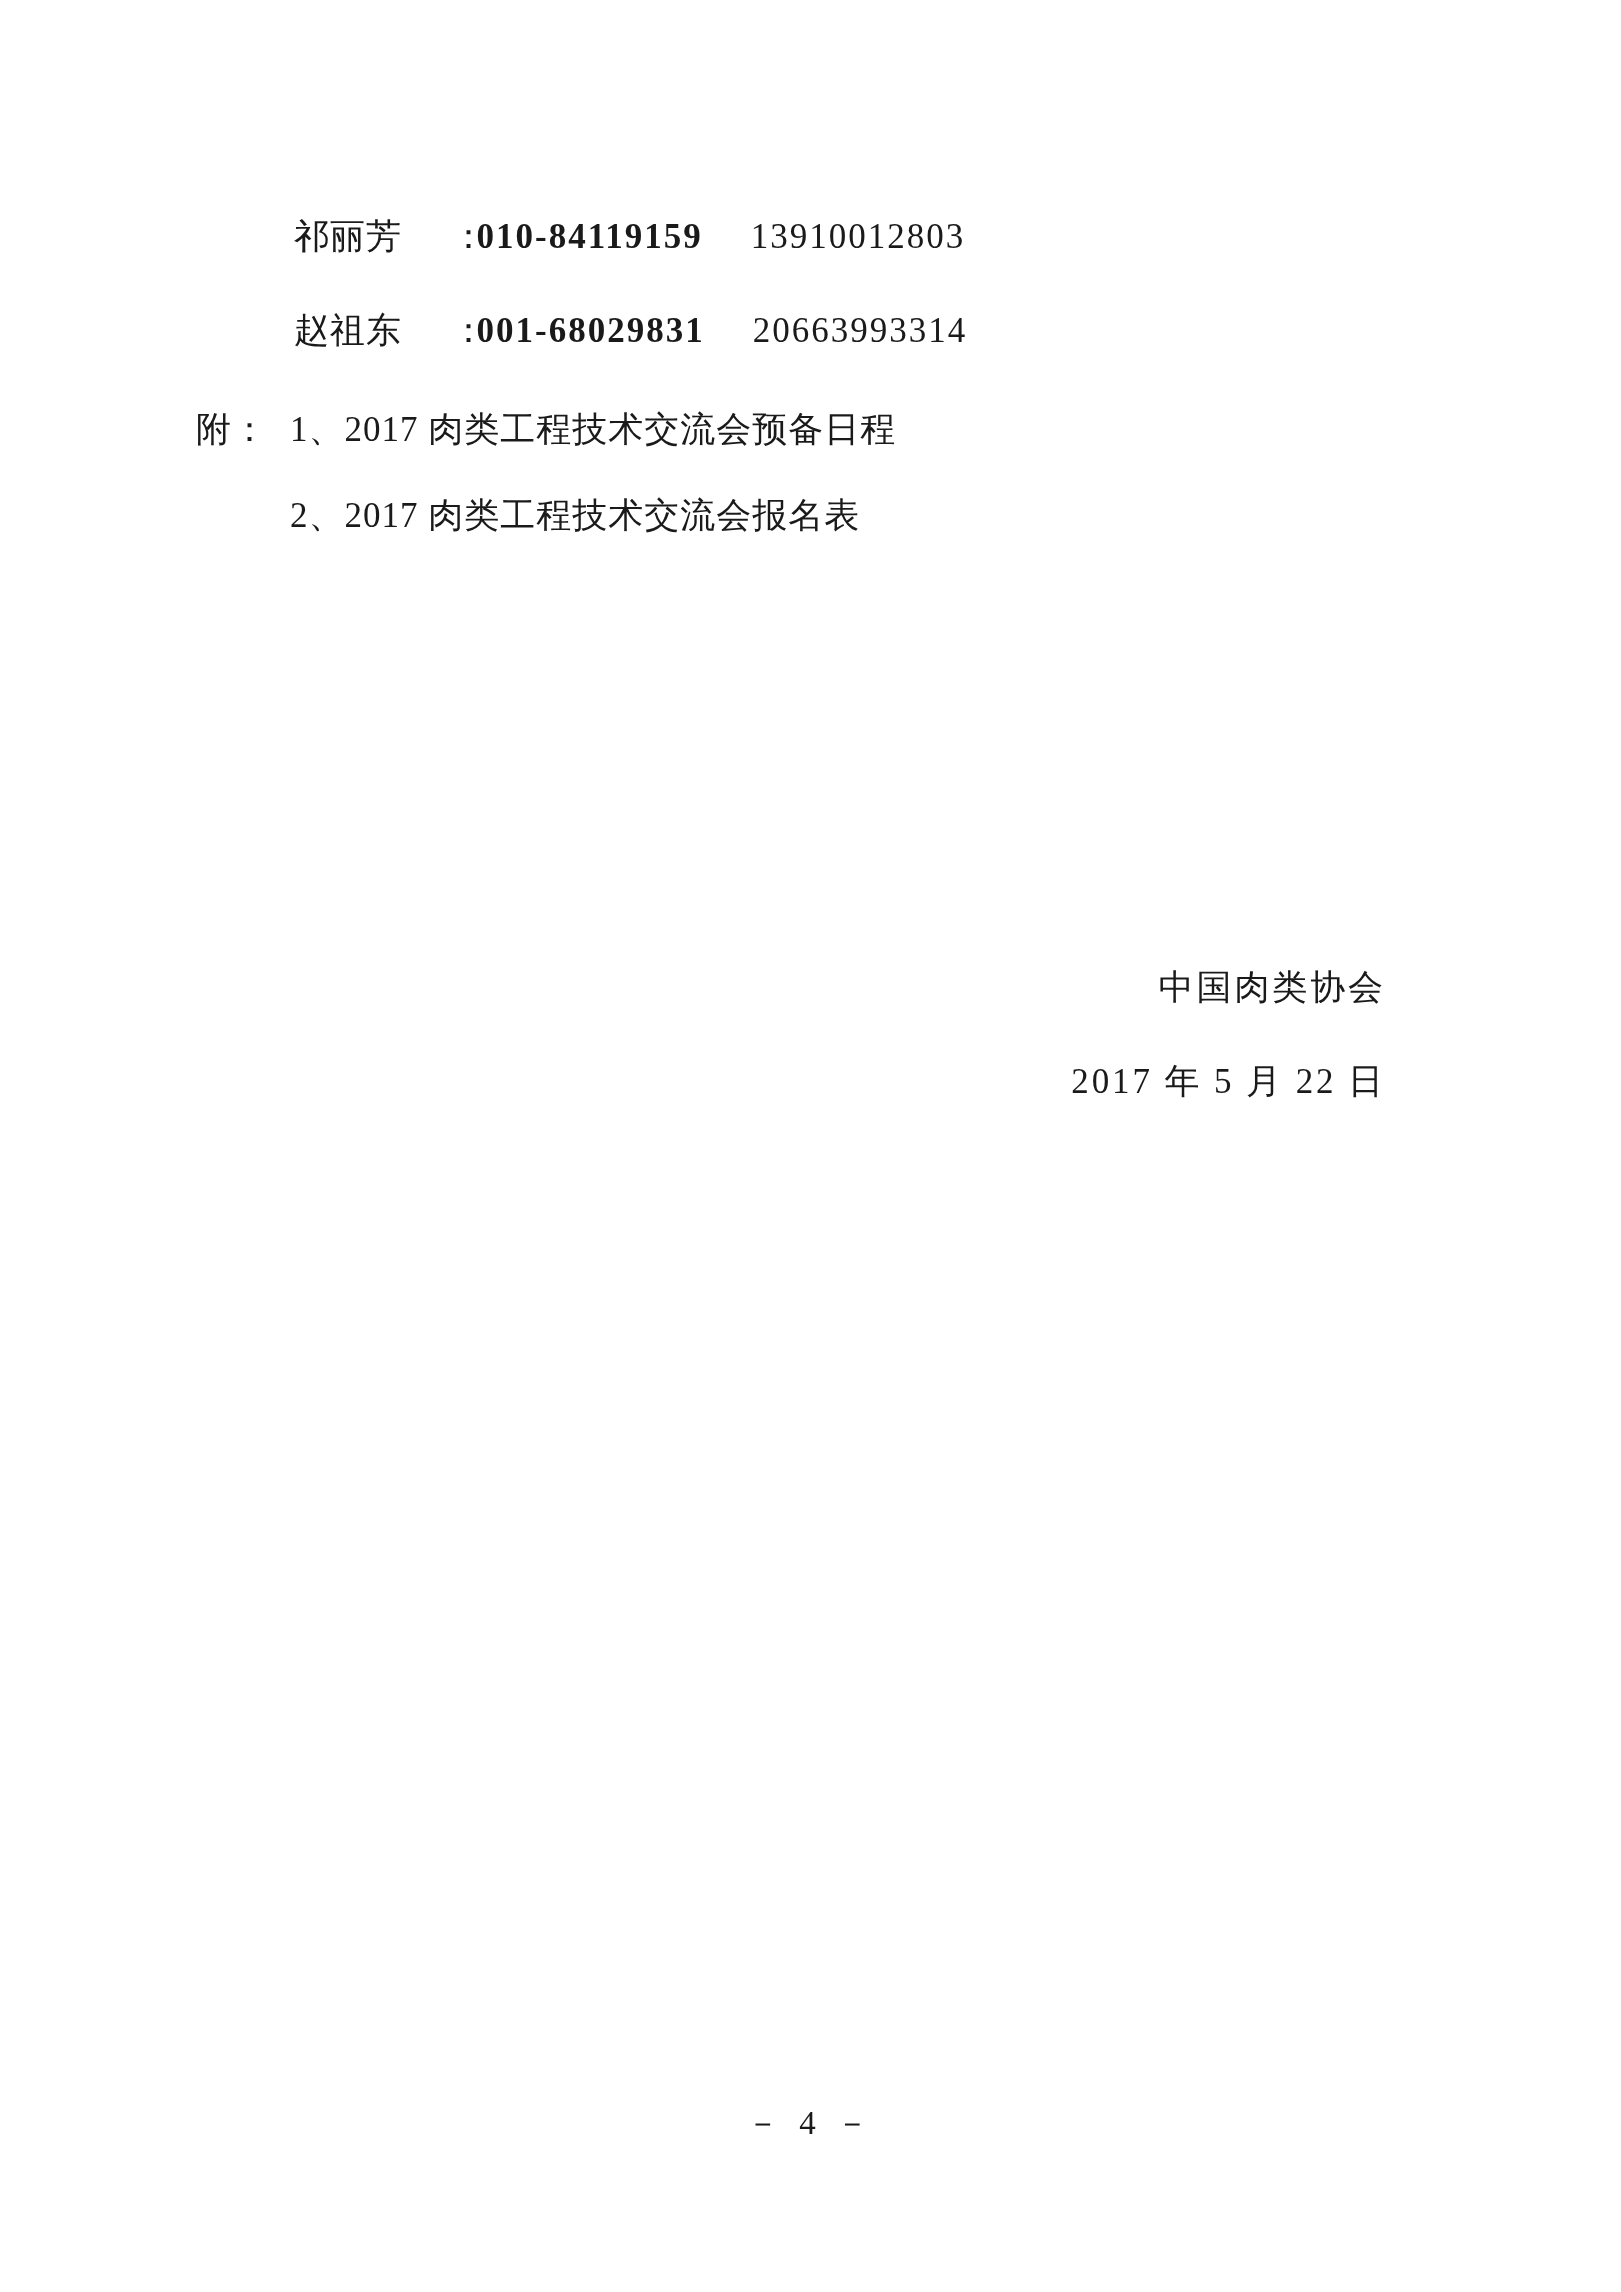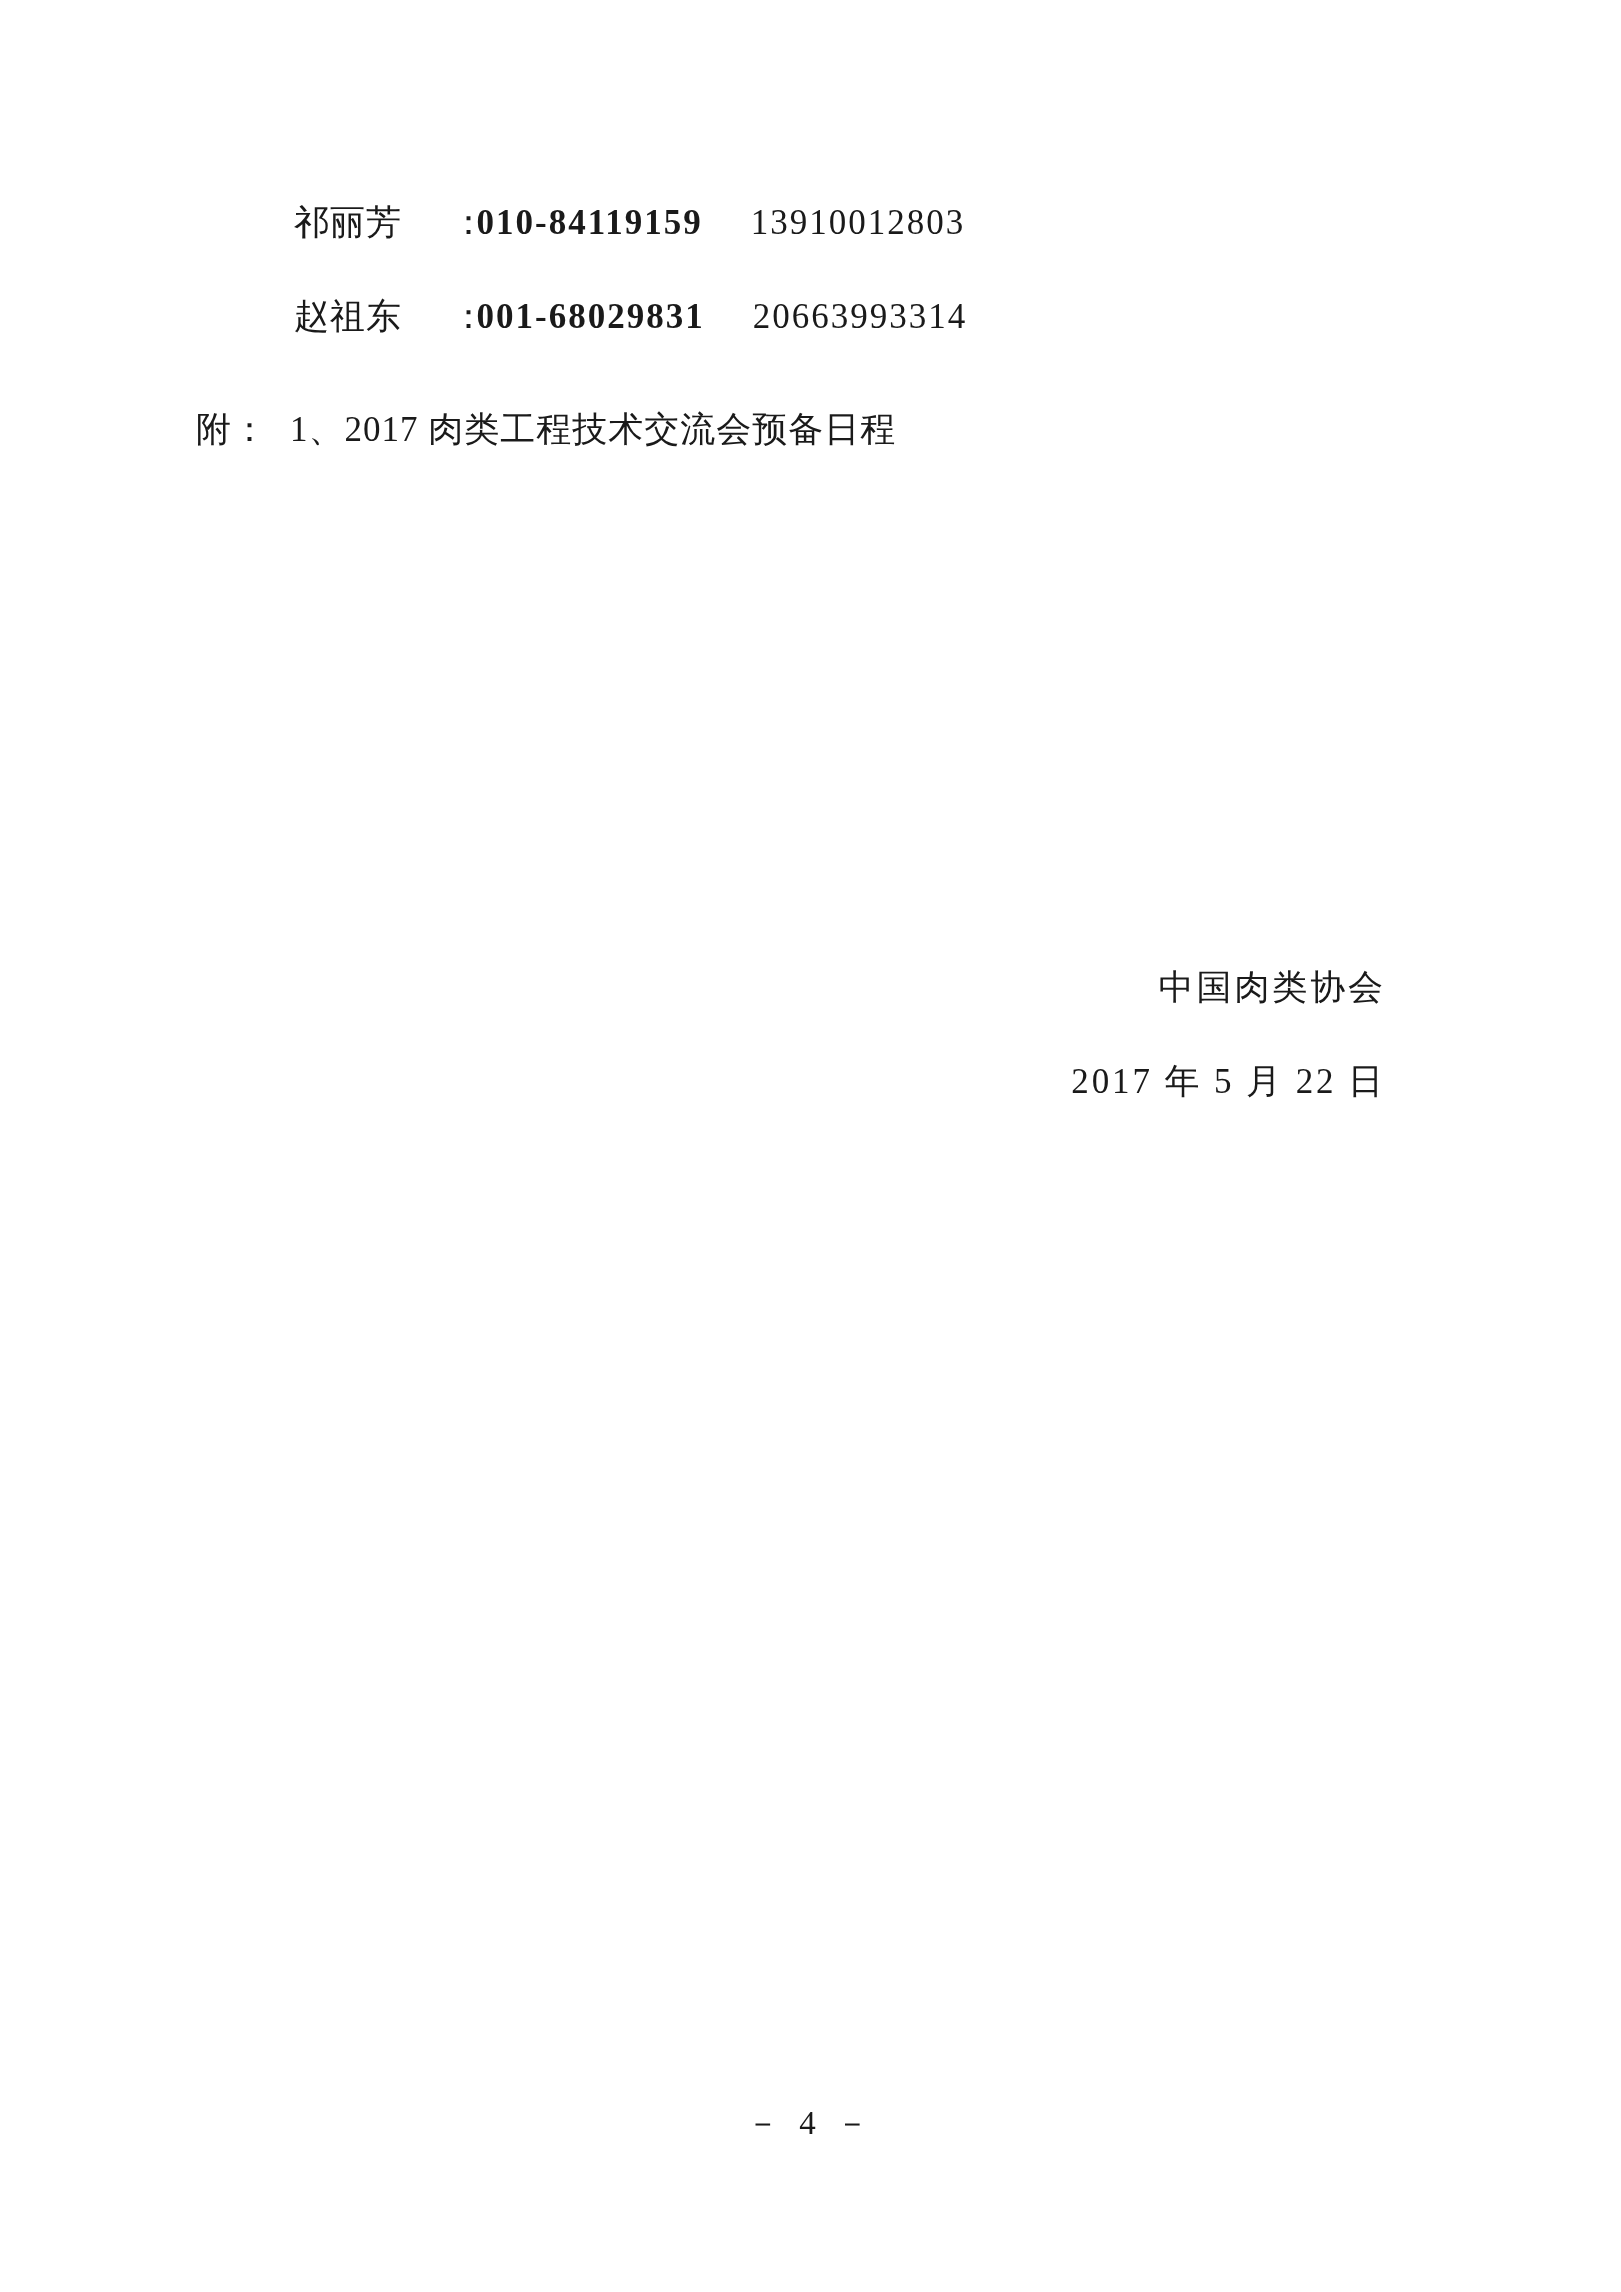--- a/index.html
+++ b/index.html
@@ -16,21 +16,21 @@
     font-family: "Liberation Serif", "DejaVu Serif", serif;
     color: #1a1a1a;
     box-sizing: border-box;
     overflow: hidden;
   }
 
   
   .contacts {
     position: absolute;
     left: 294px;
-    top: 176px;
+    top: 190px;
     width: 1078px;
   }
   .contact-line {
     display: flex;
     align-items: baseline;
     font-size: 35px;
     line-height: 94px;
     letter-spacing: 1px;
     white-space: nowrap;
   }
@@ -127,20 +127,24 @@
         <span class="contact-office">001-68029831</span>
         <span class="contact-mobile">20663993314</span>
     </div>
   </div>
 
   <div class="attachments">
     <div class="attach-row">
       <span class="attach-label">附：</span>
         <span class="attach-text">1、2017 肉类工程技术交流会预备日程</span>
     </div>
+    <div class="attach-row">
+      <span class="attach-spacer"></span>
+        <span class="attach-text">2、2017 肉类工程技术交流会报名表</span>
+    </div>
   </div>
 
   <div class="signature">
     <div class="sig-line">中国肉类协会</div>
     <div class="sig-line">2017 年 5 月 22 日</div>
   </div>
 
   <div class="page-number">－ 4 －</div>
 
 </div>

